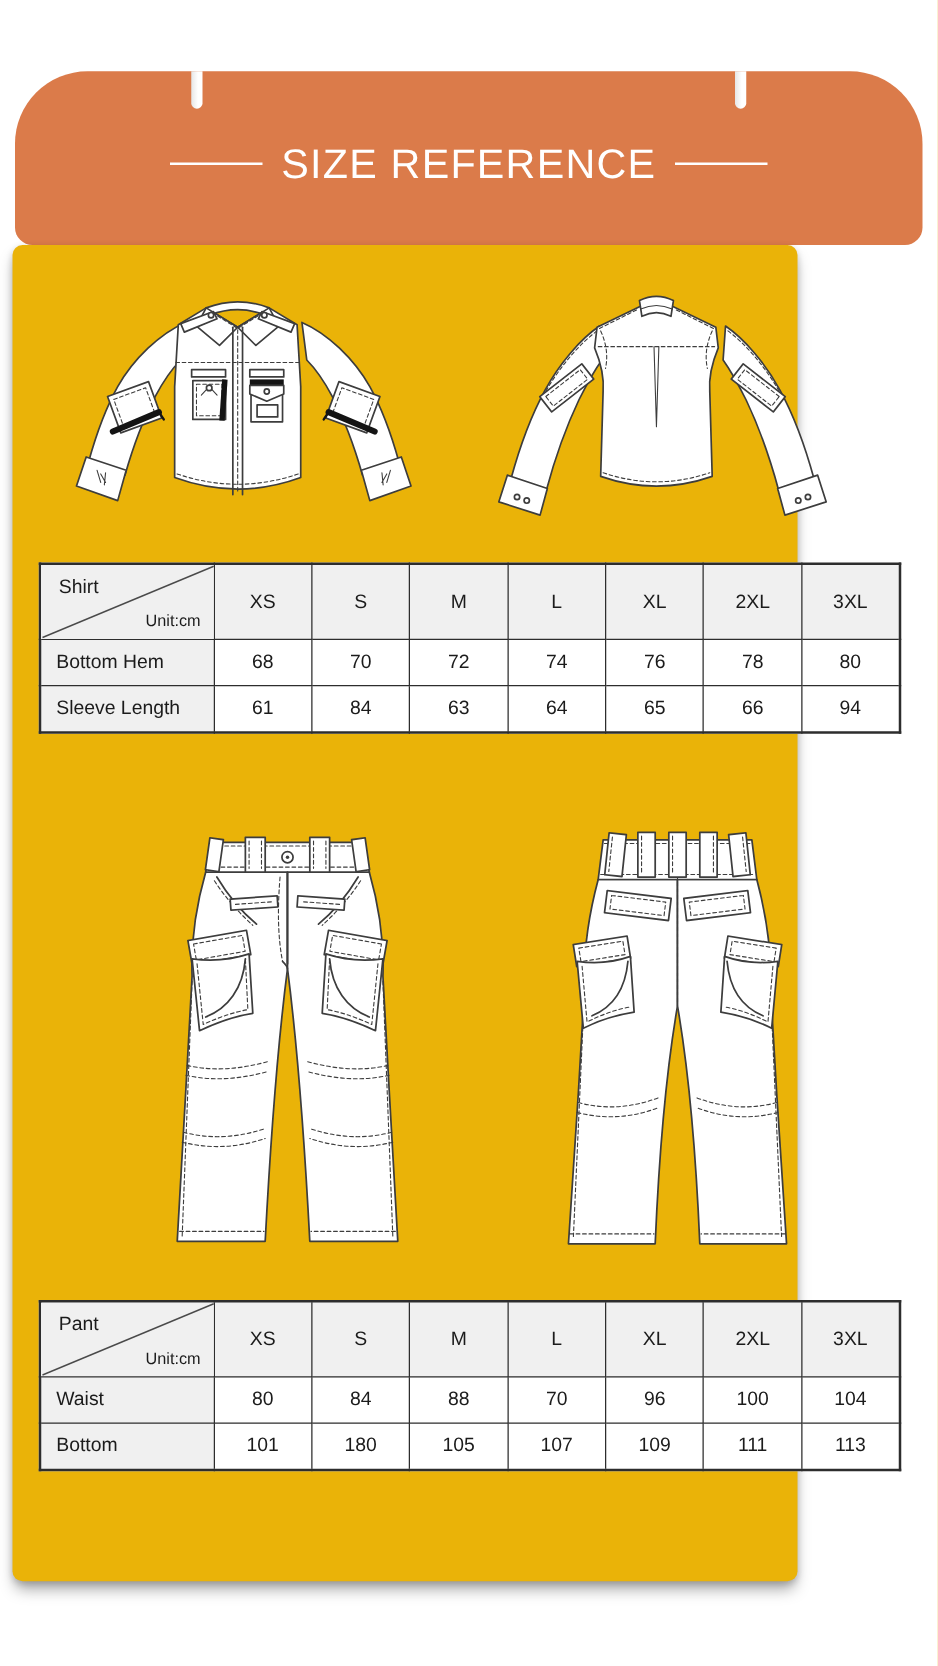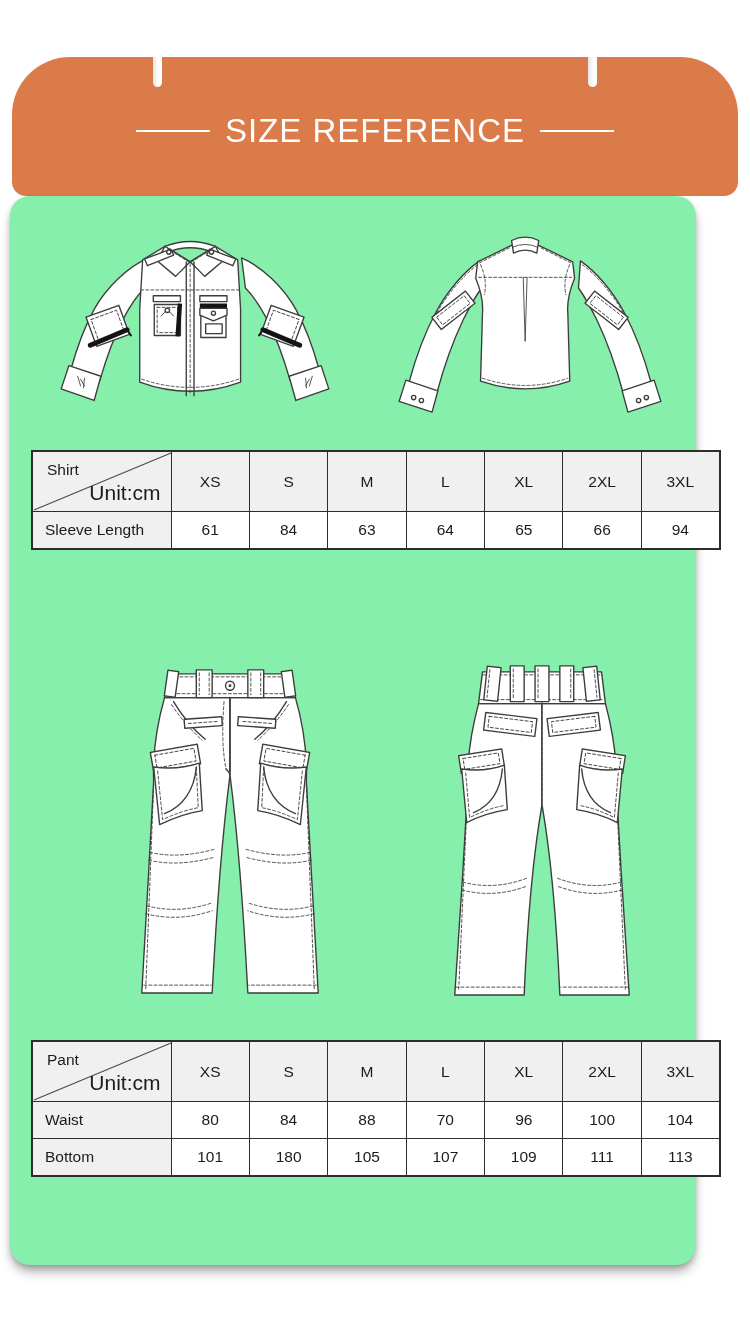--- a/index.html
+++ b/index.html
@@ -23,22 +23,22 @@
     position:absolute; left:0; right:0; top:112px; z-index:3;
     display:flex; align-items:center; justify-content:center; gap:15px;
   }
   .title-line { width:74px; height:2px; background:#ffffff; }
   .page-title {
     color:#ffffff; font-size:33px; letter-spacing:1px; font-weight:400;
     white-space:nowrap;
   }
   
   .card {
-    position:absolute; left:10px; top:196px; width:686px; height:1069px;
-    background:#86efac; border-radius:20px; z-index:1;
+    position:absolute; left:10px; top:196px; width:628px; height:1069px;
+    background:#eab308; border-radius:8px; z-index:1;
     box-shadow:0 8px 12px -2px rgba(0,0,0,0.35), 0 2px 5px rgba(0,0,0,0.15);
   }
   .art { position:absolute; }
   .art.shirt-front { left:25px;  top:20px; }
   .art.shirt-back  { left:360px; top:20px; }
   .art.pants-front { left:100px; top:462px; }
   .art.pants-back  { left:412px; top:462px; }
 
   
   svg.lineart path, svg.lineart rect, svg.lineart line, svg.lineart circle {
@@ -65,21 +65,21 @@
     border:1px solid #2d2d2d; font-size:15.5px; font-weight:400;
     text-align:center; height:36px; padding:0; line-height:1;
   }
   .size-table tr.hrow th { height:59px; }
   .size-table .hd { background:#f0f0f0; }
   .size-table .rl { text-align:left; padding-left:12px; }
   .size-table .diag { position:relative; }
   .diagline { position:absolute; left:0; top:0; }
   .diagline line { stroke:#4a4a4a; stroke-width:1.1; }
   .dt { position:absolute; left:14px; top:10px; font-size:15.5px; }
-  .du { position:absolute; right:10px; bottom:8px; font-size:21px; }
+  .du { position:absolute; right:10px; bottom:8px; font-size:13px; }
 </style>
 </head>
 <body>
 
 <div class="page">
 
   <div class="banner"></div>
   <div class="notch left"></div>
   <div class="notch right"></div>
   <div class="title-row">
@@ -256,20 +256,30 @@
         </th>
         <th class="hd">XS</th>
         <th class="hd">S</th>
         <th class="hd">M</th>
         <th class="hd">L</th>
         <th class="hd">XL</th>
         <th class="hd">2XL</th>
         <th class="hd">3XL</th>
       </tr>
       <tr>
+        <th class="hd rl">Bottom Hem</th>
+        <td>68</td>
+        <td>70</td>
+        <td>72</td>
+        <td>74</td>
+        <td>76</td>
+        <td>78</td>
+        <td>80</td>
+      </tr>
+      <tr>
         <th class="hd rl">Sleeve Length</th>
         <td>61</td>
         <td>84</td>
         <td>63</td>
         <td>64</td>
         <td>65</td>
         <td>66</td>
         <td>94</td>
       </tr>
     </tbody>

